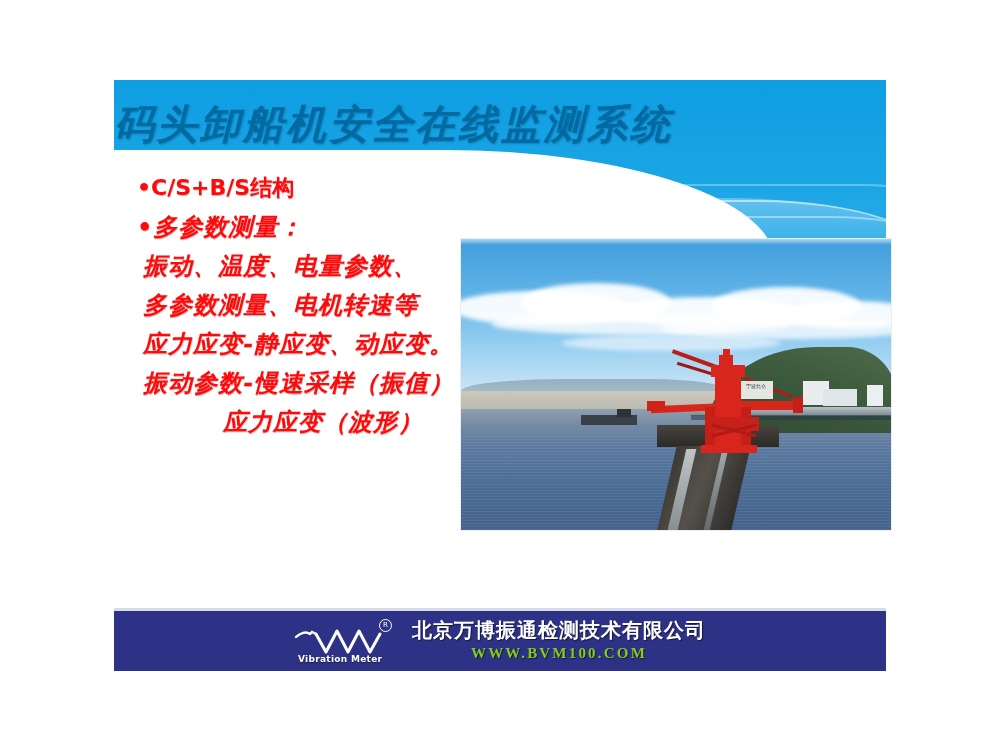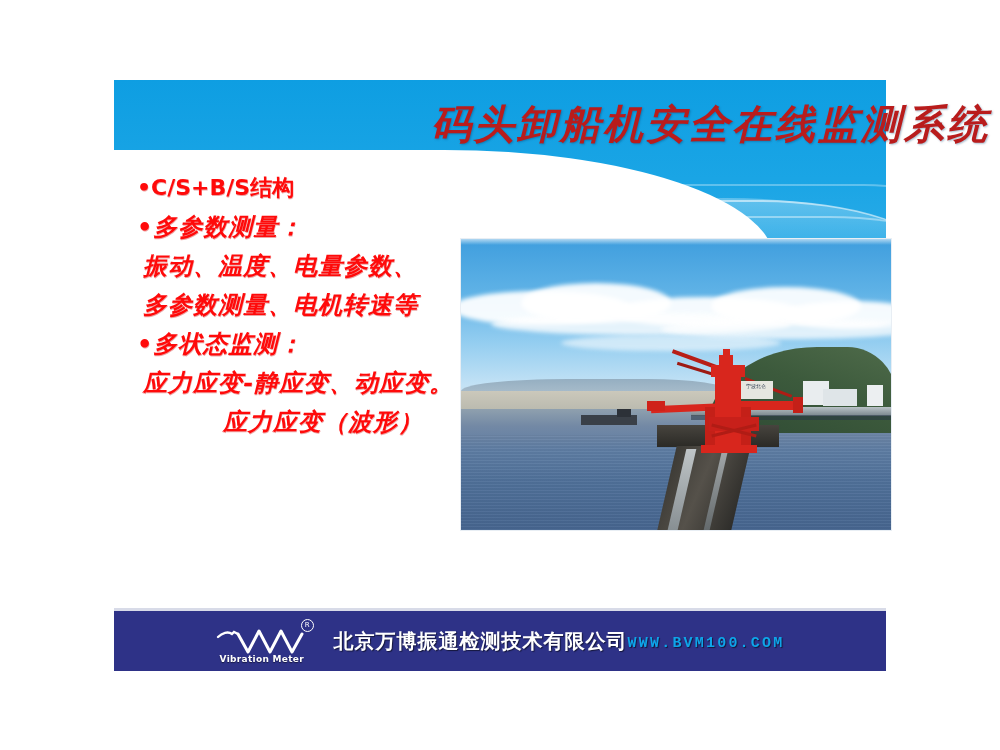--- a/index.html
+++ b/index.html
@@ -89,22 +89,22 @@
     height: 150px;
     background: #ffffff;
   }
 
   
   #title {
     position: absolute;
     left: 114px;
     top: 99px;
     width: 876px;
-    text-align: right;
-    color: #b91c1c;
+    text-align: left;
+    color: #0369a1;
     font-family: "DejaVu Serif", "Liberation Serif", serif;
     font-size: 40px;
     font-weight: 700;
     font-style: italic;
     letter-spacing: 3px;
     line-height: 50px;
     text-shadow: 1px 1px 2px rgba(0,60,110,0.35);
     white-space: nowrap;
   }
 
@@ -353,35 +353,36 @@
     color: #ffffff;
     font-size: 9px;
     font-weight: 700;
     letter-spacing: 0.3px;
     font-family: "DejaVu Sans", "Liberation Sans", sans-serif;
     text-shadow: 0 1px 1px rgba(0,0,0,0.5);
     white-space: nowrap;
   }
   #footer-texts {
     display: flex;
-    flex-direction: row;
+    flex-direction: column;
+    align-items: center;
     line-height: 1.05;
   }
   #footer-company {
     color: #ffffff;
     font-family: "DejaVu Serif", "Liberation Serif", serif;
     font-weight: 700;
     font-size: 20px;
     letter-spacing: 1px;
     text-shadow: 1px 1px 1px rgba(0,0,0,0.55);
     white-space: nowrap;
   }
   #footer-url {
-    color: #0ea5e9;
-    font-family: Liberation Mono, monospace;
+    color: #84cc16;
+    font-family: Liberation Serif, serif;
     font-weight: 700;
     font-size: 15px;
     letter-spacing: 2.2px;
     text-shadow: 1px 1px 1px rgba(0,0,0,0.55);
     margin-top: 5px;
     white-space: nowrap;
   }
 </style>
 </head>
 <body>
@@ -398,22 +399,22 @@
   <div id="white-sheet"></div>
   <div id="white-lower"></div>
 
   <div id="title">码头卸船机安全在线监测系统</div>
 
   <div id="body-text">
     <div class="line latin">•C/S+B/S结构</div>
     <div class="line">•多参数测量：</div>
     <div class="line indent-1">振动、温度、电量参数、</div>
     <div class="line indent-1">多参数测量、电机转速等</div>
-    <div class="line">•多状态监测：</div>
     <div class="line indent-1">应力应变-静应变、动应变。</div>
+    <div class="line indent-1">振动参数-慢速采样（振值）</div>
     <div class="line indent-2">应力应变（波形）</div>
   </div>
 
   <div id="photo">
     <div class="ph" id="ph-sky"></div>
     <div class="ph cloud" id="cl1"></div>
     <div class="ph cloud" id="cl2"></div>
     <div class="ph cloud" id="cl3"></div>
     <div class="ph cloud" id="cl4"></div>
     <div class="ph cloud" id="cl5"></div>

